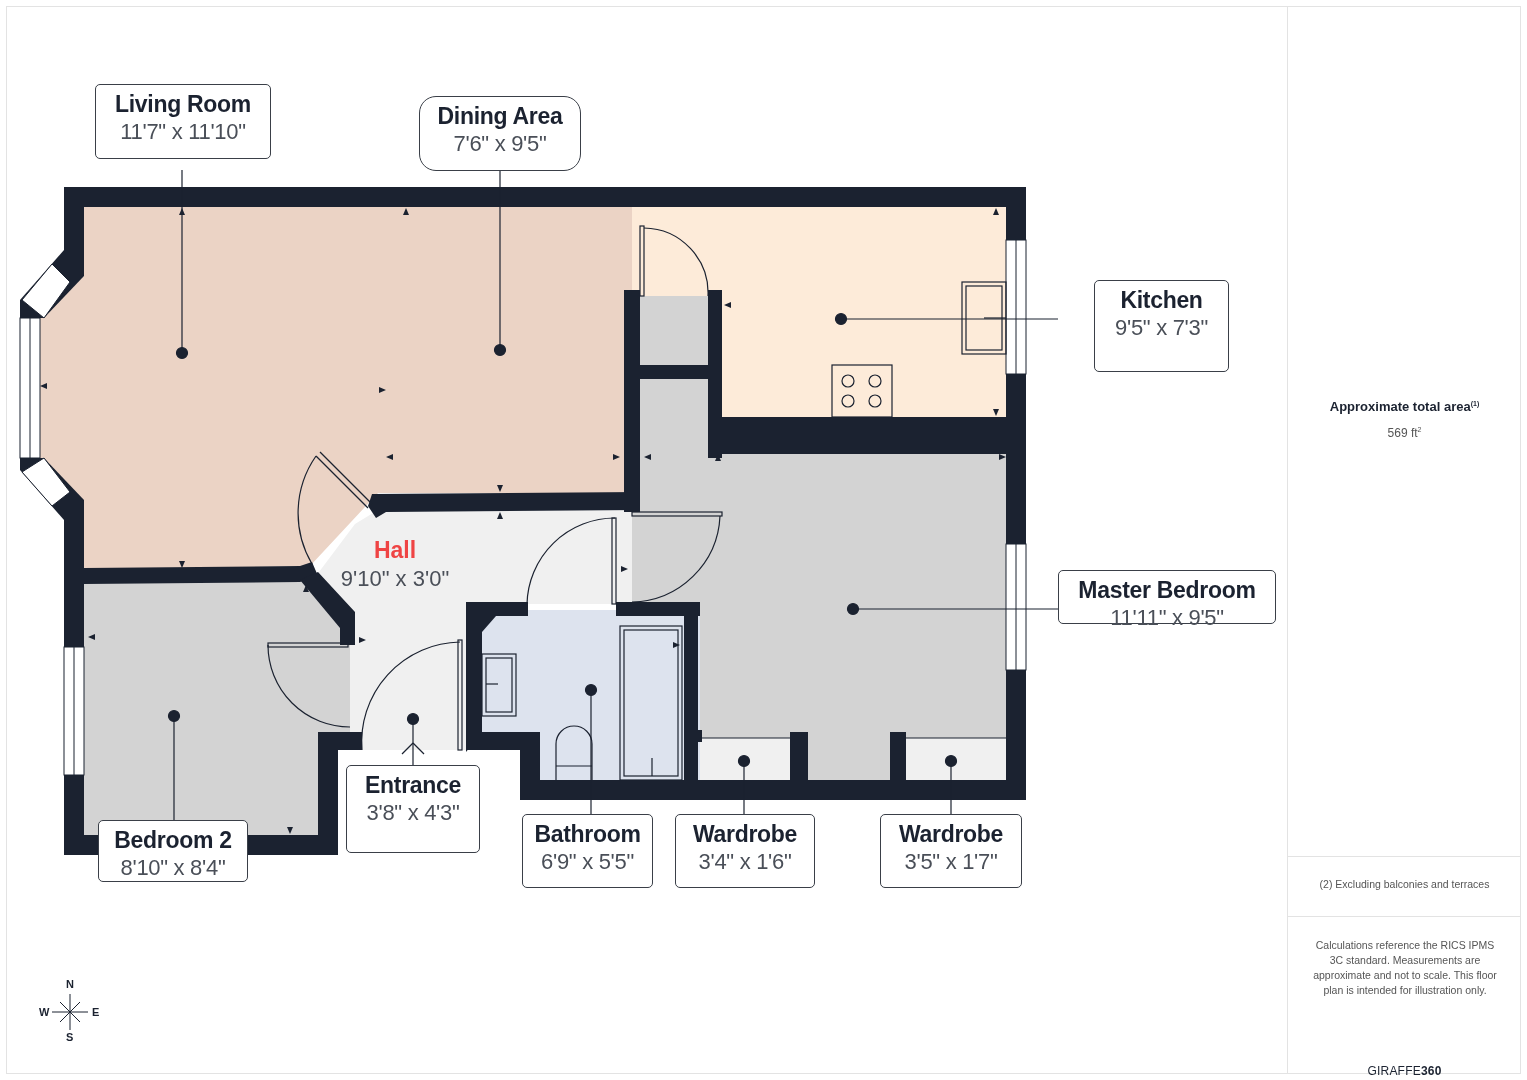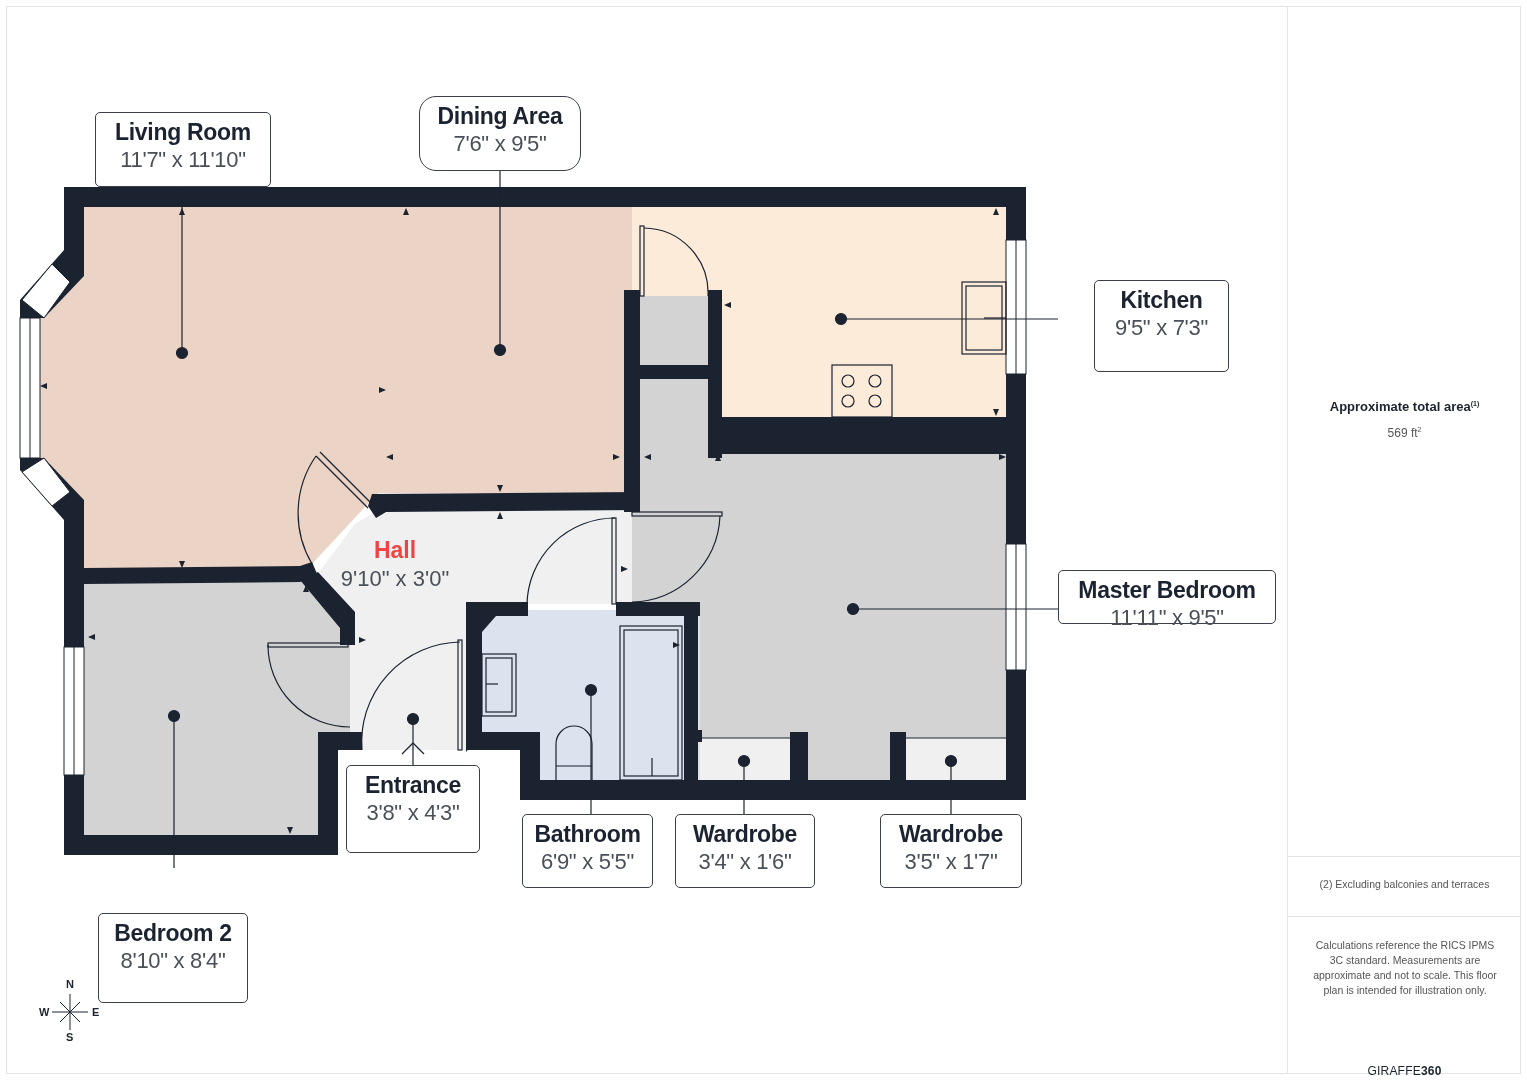--- a/index.html
+++ b/index.html
@@ -181,21 +181,21 @@
     <polygon points="500,512 497,519 503,519"></polygon>
     <polygon points="88,637 95,634 95,640"></polygon>
     <polygon points="290,834 287,827 293,827"></polygon>
     <polygon points="306,585 303,592 309,592"></polygon>
     <polygon points="628,569 621,566 621,572"></polygon>
     <polygon points="680,645 673,642 673,648"></polygon>
     <polygon points="366,640 359,637 359,643"></polygon>
   </g>
 </svg>
 
-<div class="label" style="left:95px;top:112px;width:176px;height:75px;">
+<div class="label" style="left:95px;top:84px;width:176px;height:75px;">
   <span class="name">Living Room</span>
   <span class="dims">11'7" x 11'10"</span>
 </div>
 <div class="label" style="left:419px;top:96px;width:162px;height:75px;border-radius:17px;">
   <span class="name">Dining Area</span>
   <span class="dims">7'6" x 9'5"</span>
 </div>
 <div class="label" style="left:1094px;top:280px;width:135px;height:92px;">
   <span class="name">Kitchen</span>
   <span class="dims">9'5" x 7'3"</span>
@@ -217,21 +217,21 @@
   <span class="dims">6'9" x 5'5"</span>
 </div>
 <div class="label" style="left:675px;top:814px;width:140px;height:74px;">
   <span class="name">Wardrobe</span>
   <span class="dims">3'4" x 1'6"</span>
 </div>
 <div class="label" style="left:880px;top:814px;width:142px;height:74px;">
   <span class="name">Wardrobe</span>
   <span class="dims">3'5" x 1'7"</span>
 </div>
-<div class="label" style="left:98px;top:913px;width:150px;height:90px;">
+<div class="label" style="left:98px;top:820px;width:150px;height:62px;">
   <span class="name">Bedroom 2</span>
   <span class="dims">8'10" x 8'4"</span>
 </div>
 
 <div class="compass">
   <svg width="68" height="68" viewBox="0 0 68 68" style="position:absolute;left:0;top:0;">
     <g stroke="#1b2230" stroke-width="1">
       <line x1="34" y1="16" x2="34" y2="52"></line>
       <line x1="16" y1="34" x2="52" y2="34"></line>
       <line x1="24" y1="24" x2="44" y2="44"></line>

